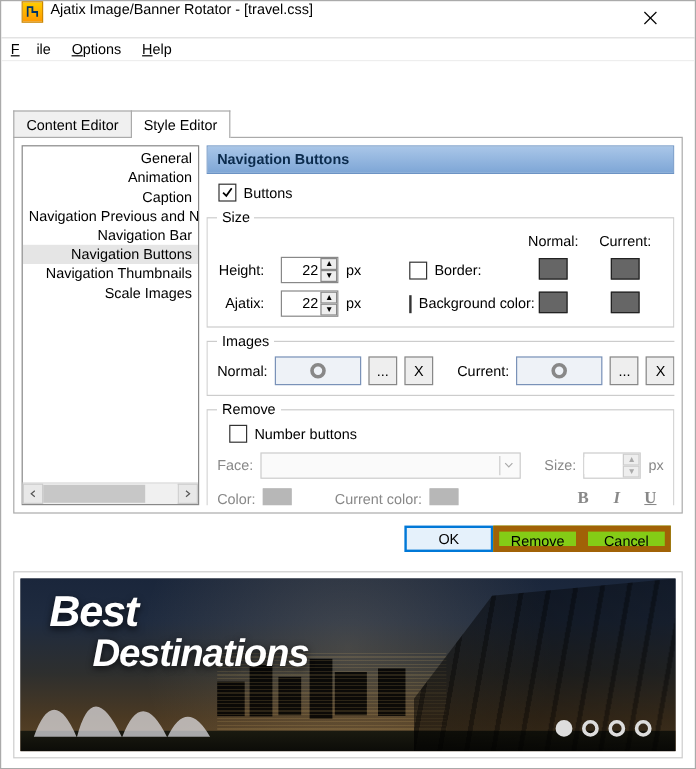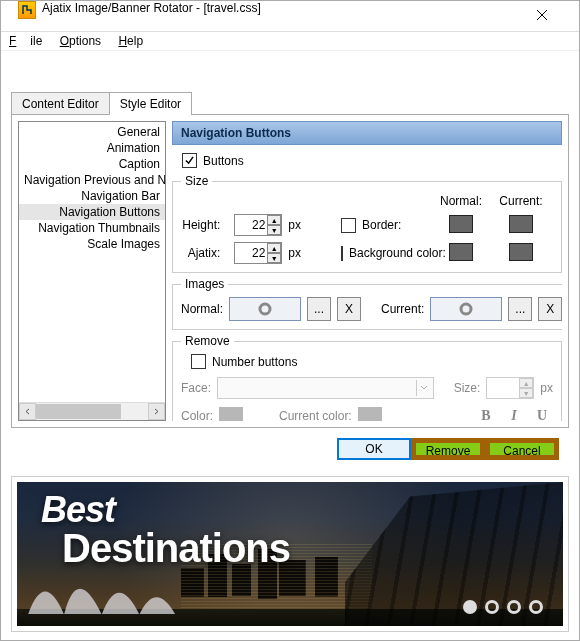--- a/index.html
+++ b/index.html
@@ -109,21 +109,21 @@
   }
   .skyline::after { content:""; position:absolute; inset:0;
     background: repeating-linear-gradient(0deg, rgba(255,210,120,.15) 0 1px, transparent 1px 3px);
     mask: inherit;
   }
   .water { position:absolute; left:0; right:0; bottom:0; height:12%;
     background:linear-gradient(#1a1a10, #0c0c08);
   }
   .headline { position:absolute; left:24px; top:12px; font-family: Arial, sans-serif; color:#fff; text-shadow:0 2px 6px rgba(0,0,0,.7); }
   .headline .l1 { font-size:36px; font-weight:900; line-height:.9; font-style:italic; letter-spacing:-1px; }
-  .headline .l2 { font-size:40px; font-weight:900; margin-left:21px; letter-spacing:-1px; }
+  .headline .l2 { font-size:32px; font-weight:900; font-style:italic; margin-left:36px; letter-spacing:-1px; }
   .nav-dots { position:absolute; right:20px; bottom:12px; display:flex; gap:8px; }
   .nav-dots div { width:14px; height:14px; border-radius:50%; border:3px solid #ddd; box-sizing:border-box; cursor:pointer; }
   .nav-dots div.current { background:#ddd; }
 
   .size-grid { display:grid; grid-template-columns: 120px 40px 90px 60px 60px; align-items:center; row-gap:6px; }
   .size-label { text-align:right; padding-right:8px; }
   .size-head { text-align:center; }
 </style>
 </head>
 <body>

